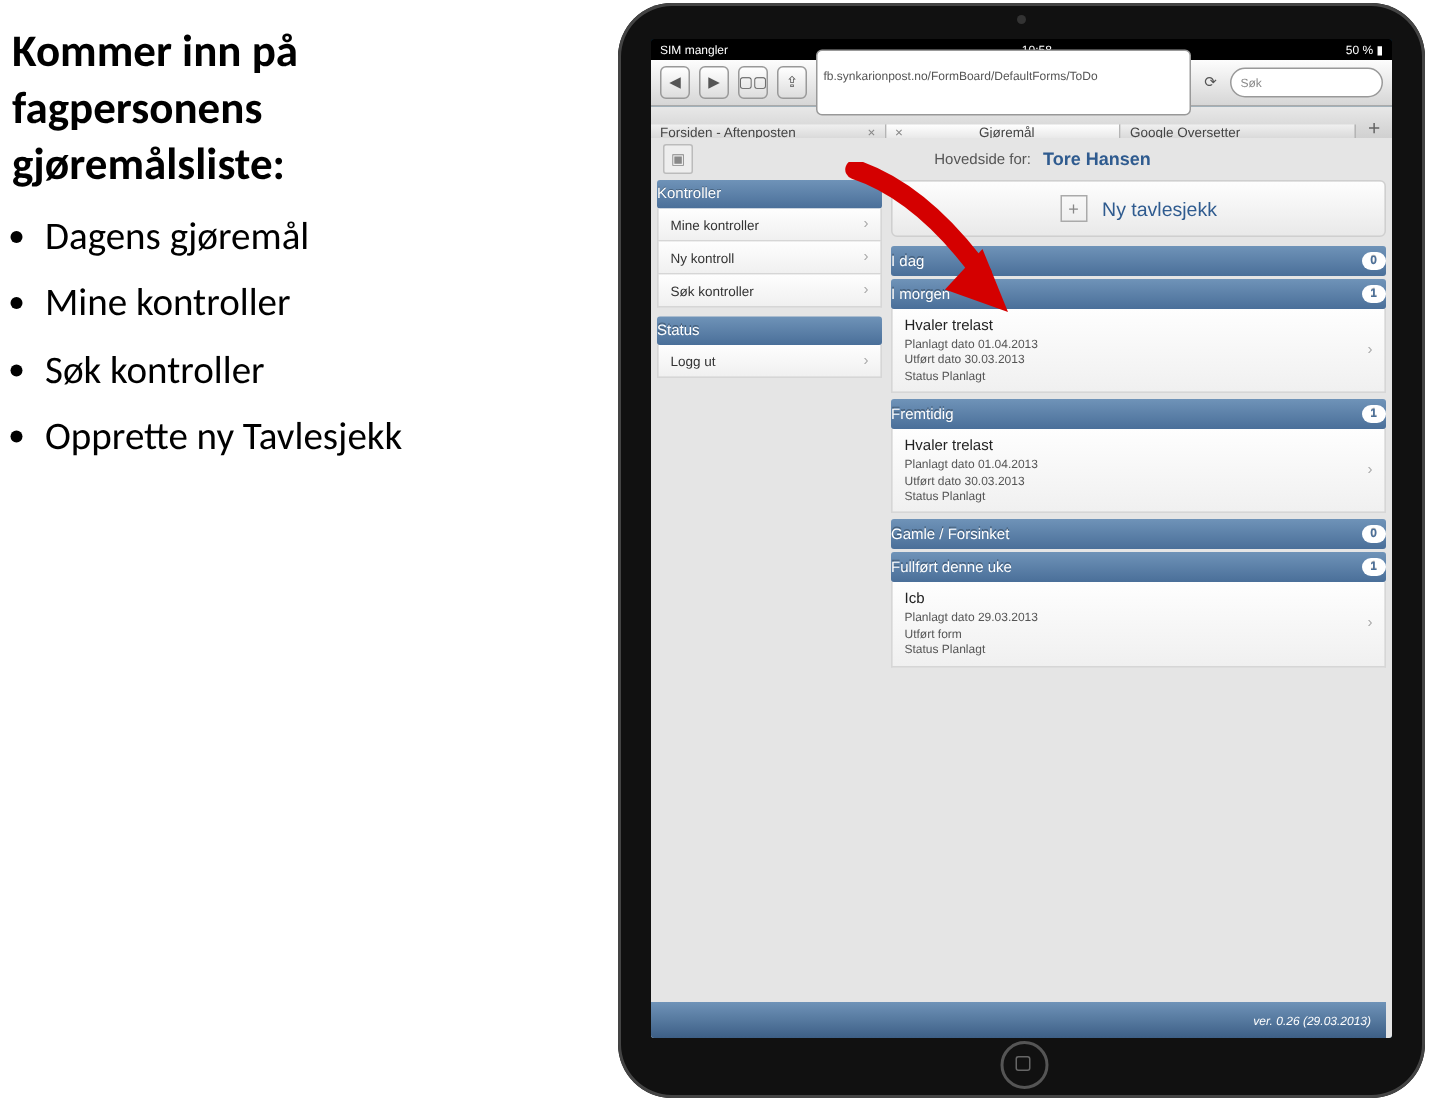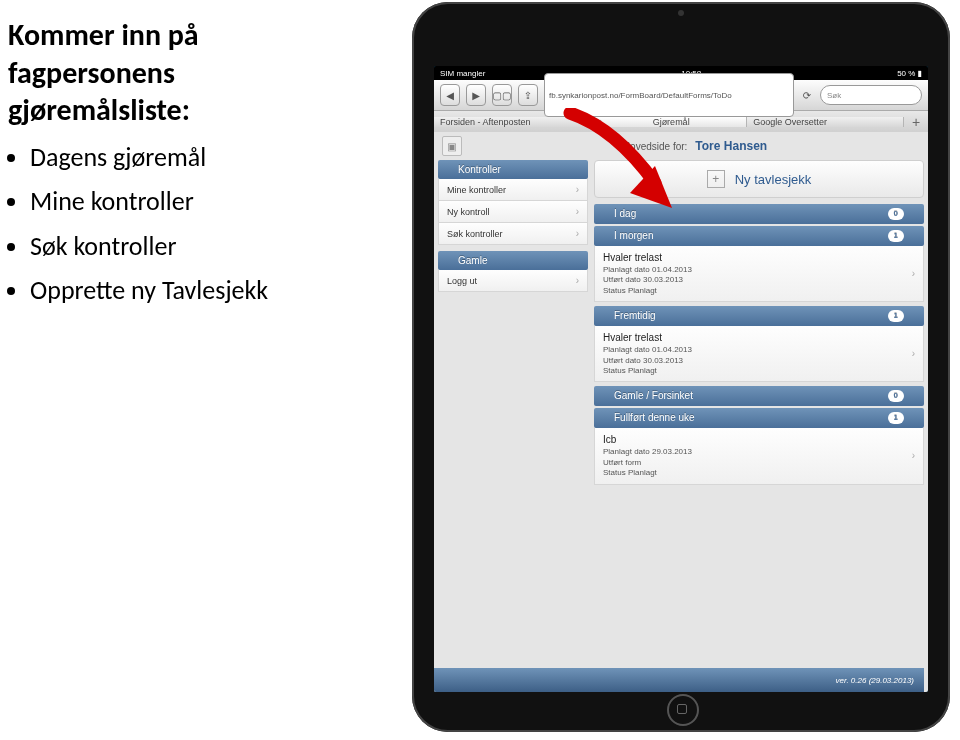--- a/index.html
+++ b/index.html
@@ -35,53 +35,52 @@
   .camera { position: absolute; top: 8px; left: 50%; width: 6px; height: 6px; margin-left: -3px; background:#333; border-radius:50%; }
   .home-btn { position: absolute; bottom: 6px; left: 50%; width: 28px; height: 28px; margin-left:-14px; border:2px solid #555; border-radius:50%; }
   .home-btn .sq { position:absolute; top:8px; left:8px; width:8px; height:8px; border:1px solid #666; border-radius:2px; }
   .screen {
     position: absolute;
     left: 22px; right: 22px; top: 24px; bottom: 40px;
     background: #0c4a6e;
     border-radius: 2px;
     overflow: hidden;
     font-family: "Helvetica Neue", Arial, sans-serif;
-    margin-top: 40px;
   }
   
   .status { height: 14px; background:#000; color:#fff; font-size:8px; display:flex; justify-content:space-between; align-items:center; padding:0 6px; }
   
   .toolbar { height: 30px; background: linear-gradient(#fdfdfd,#d6d6d6); border-bottom:1px solid #aaa; display:flex; align-items:center; gap:6px; padding:0 6px; }
   .tb-btn { width:18px; height:20px; border:1px solid #999; border-radius:4px; background:linear-gradient(#fff,#ddd); display:flex; align-items:center; justify-content:center; font-size:10px; color:#555; }
-  .urlbar { flex:3; height:18px; background:#fff; border:1px solid #999; border-radius:4px; font-size:8px; color:#555; padding:12px 4px; display:flex; align-items:center; white-space:nowrap; overflow:hidden;}
+  .urlbar { flex:3; height:18px; background:#fff; border:1px solid #999; border-radius:4px; font-size:8px; color:#555; padding:12px 4px; display:flex; white-space:nowrap; overflow:hidden;}
   .searchbar { flex:1.1; height:18px; background:#fff; border:1px solid #999; border-radius:10px; font-size:8px; color:#888; padding:0 6px; display:flex; align-items:center;}
   .reload { width:14px; text-align:center; font-size:10px; color:#555;}
   
-  .tabs { height:22px; background:linear-gradient(#e8e8e8,#cfcfcf); display:flex; align-items:center; font-size:9px; color:#444; border-bottom:1px solid #aaa; }
+  .tabs { height:22px; background:linear-gradient(#e8e8e8,#cfcfcf); display:flex; align-items:flex-end; font-size:9px; color:#444; border-bottom:1px solid #aaa; }
   .tab { flex:1; display:flex; align-items:center; justify-content:space-between; padding:0 6px; border-right:1px solid #b5b5b5; background:linear-gradient(#f0f0f0,#d7d7d7);}
   .tab.active { background:linear-gradient(#fff,#e6e6e6);}
   .tab .x { font-size:9px; color:#888;}
   .tabs .plus { width:24px; display:flex; align-items:center; justify-content:center; font-size:14px; color:#666;}
   
   .app { position:absolute; top:66px; left:0; right:0; bottom:0; background:#e5e5e5;}
   .app-header { height:34px; background:linear-gradient(#fefefe,#e3e3e3); border-bottom:1px solid #c8c8c8; display:flex; align-items:center; justify-content:space-between; padding:0 10px;}
   .logo { display:flex; align-items:center; gap:4px; font-size:13px; color:#5a5a5a;}
   .logo .bar { width:4px; height:18px; background:#6b9fd8; border-radius:1px;}
   .logo b { color:#2f5b8f; font-weight:700;}
   .tavle { display:flex; align-items:center; gap:4px; font-size:10px; color:#2f5b8f; font-style:italic;}
   .tavle .circ { width:18px; height:18px; border-radius:50%; border:2px solid #2f5b8f; position:relative;}
   .tavle .circ::after { content:""; position:absolute; top:3px; left:3px; right:3px; bottom:3px; border:2px solid #d9534f; border-radius:50%; border-left-color:transparent;}
   .sub { display:flex; align-items:center; gap:8px; padding:4px 8px; font-size:10px; color:#444;}
   .sub .lbl { color:#555;}
   .sub .name { color:#2f5b8f; font-size:12px; font-weight:600;}
   .sub .ico { width:18px; height:18px; border:1px solid #bbb; background:#eee; display:flex; align-items:center; justify-content:center; font-size:10px; color:#888; border-radius:2px;}
   .columns { display:flex; gap:6px; padding:0 4px 4px 4px;}
   .col-left { width:150px; }
   .col-right { flex:1; }
-  .section-h { background:linear-gradient(#6f93b8,#4a6f99); color:#fff; font-size:10px; padding:4px 20px; border-radius:2px; text-shadow:0 -1px 0 rgba(0,0,0,.3); display:flex; justify-content:space-between; align-items:flex-start;}
+  .section-h { background:linear-gradient(#6f93b8,#4a6f99); color:#fff; font-size:10px; padding:4px 0; border-radius:2px; text-shadow:0 -1px 0 rgba(0,0,0,.3); display:flex; justify-content:space-between; align-items:flex-end;}
   .section-h .pill { background:#fff; color:#4a6f99; font-size:8px; padding:0 6px; height:12px; line-height:12px; border-radius:6px; font-weight:700;}
   .row { background:linear-gradient(#fefefe,#f0f0f0); border:1px solid #d6d6d6; border-top:none; padding:5px 8px; font-size:9px; color:#333; display:flex; justify-content:space-between; align-items:center;}
   .row:first-of-type { border-top:1px solid #d6d6d6;}
   .row .chev { color:#aaa; font-size:10px;}
   .row.clickable { cursor:default;}
   .bigbtn { display:flex; align-items:center; justify-content:center; gap:10px; height:36px; background:linear-gradient(#fefefe,#e9e9e9); border:1px solid #cfcfcf; border-radius:4px; font-size:13px; color:#2f5b8f; margin-bottom:6px;}
   .bigbtn .plus-ic { width:16px; height:16px; border:1px solid #aaa; display:flex; align-items:center; justify-content:center; font-size:12px; color:#888; line-height:1;}
   .meta { font-size:8px; color:#555; line-height:1.3; padding-right:4px;}
   .meta .title { font-size:10px; color:#222; font-weight:400; margin-bottom:1px;}
   .footer { position:absolute; left:0; right:4px; bottom:0; height:24px; background:linear-gradient(#6f93b8,#3d5f86); color:#fff; display:flex; align-items:center; justify-content:flex-end; padding:0 10px; font-size:8px; font-style:italic;}
@@ -170,21 +169,21 @@
           <div class="row clickable">
               <span>Ny kontroll</span>
               <span class="chev">›</span>
             </div>
           <div class="row clickable">
               <span>Søk kontroller</span>
               <span class="chev">›</span>
             </div>
           <div style="height:6px"></div>
           <div class="section-h">
-              <span>Gamle</span>
+              <span>Status</span>
             </div>
           <div class="row clickable">
               <span>Logg ut</span>
               <span class="chev">›</span>
             </div>
         </div>
 
         <div class="col-right">
           <div class="bigbtn">
             <span class="plus-ic">+</span>

